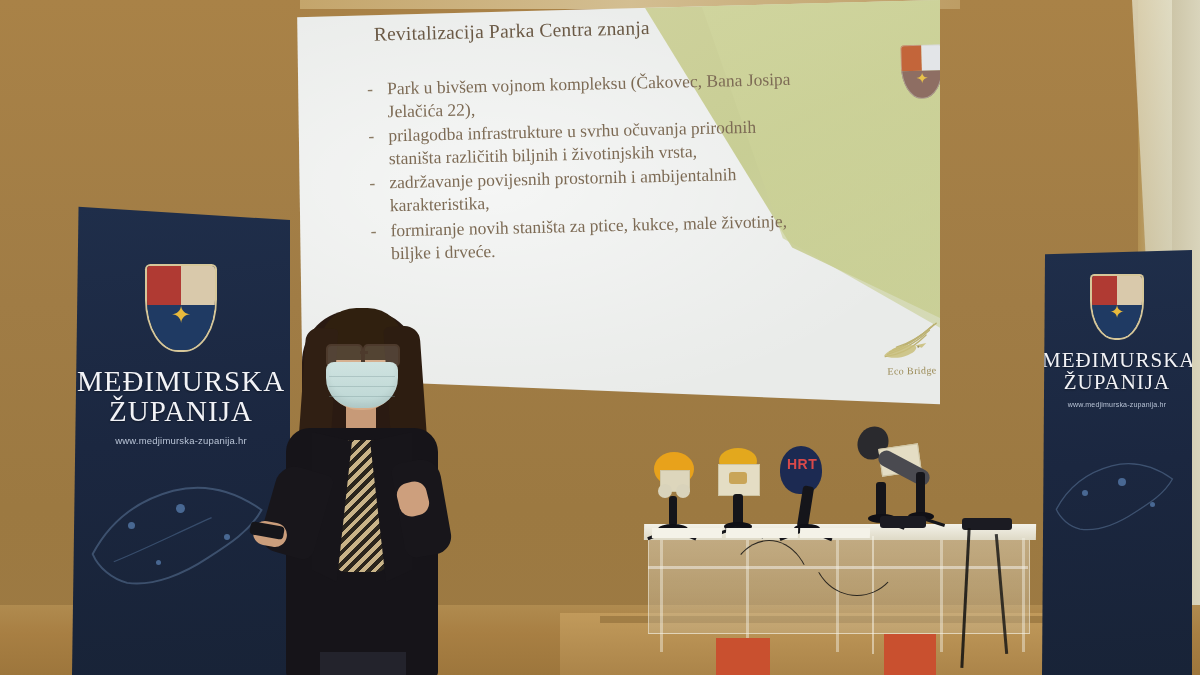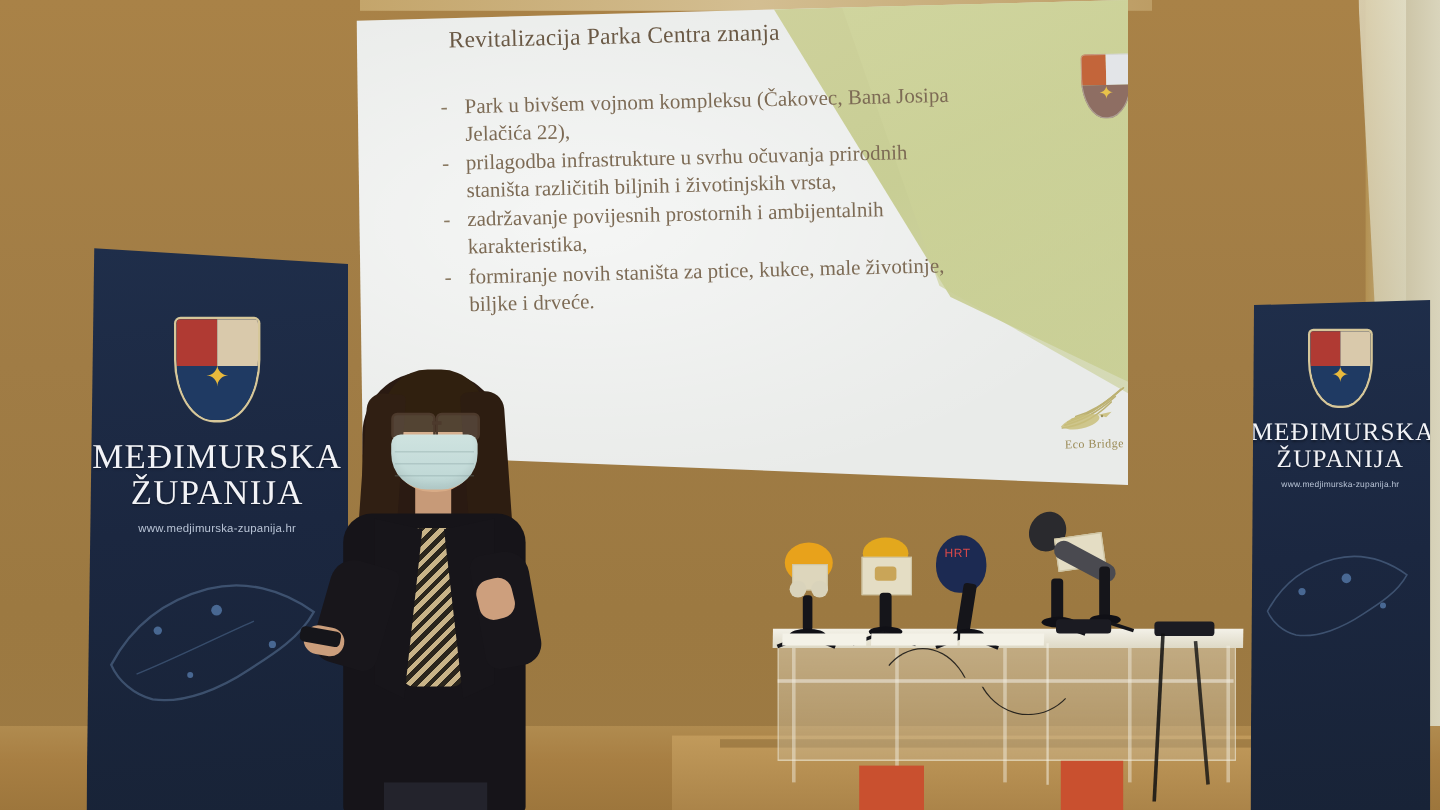--- a/index.html
+++ b/index.html
@@ -357,21 +357,21 @@
     <div class="flag" style="left:6px;top:16px;width:40px;height:30px;"></div>
     <div class="head" style="left:17px;top:24px;width:18px;height:12px;background:#c9a558;border-radius:3px;"></div>
     <div class="stem" style="left:21px;top:46px;width:10px;height:32px;"></div>
     <div class="base" style="left:12px;top:74px;width:28px;height:9px;border-radius:50%;"></div>
     <div class="tripod" style="left:25px;top:78px;width:28px;transform:rotate(20deg);"></div>
     <div class="tripod" style="left:25px;top:78px;width:28px;transform:rotate(160deg);"></div>
   </div>
 
   <div class="mic" style="left:776px;top:446px;width:56px;height:102px;">
     <div class="head" style="left:4px;top:0;width:42px;height:48px;background:#1c2a52;border-radius:50% 50% 46% 46%;"></div>
-    <div style="position:absolute;left:11px;top:10px;font-size:10px;font-weight:normal;color:#d8494a;letter-spacing:.5px;">HRT</div>
+    <div style="position:absolute;left:11px;top:10px;font-size:14px;font-weight:bold;color:#d8494a;letter-spacing:.5px;">HRT</div>
     <div class="stem" style="left:24px;top:40px;width:11px;height:42px;transform:rotate(9deg);"></div>
     <div class="base" style="left:18px;top:78px;width:26px;height:9px;border-radius:50%;"></div>
     <div class="tripod" style="left:30px;top:82px;width:28px;transform:rotate(22deg);"></div>
     <div class="tripod" style="left:30px;top:82px;width:28px;transform:rotate(158deg);"></div>
   </div>
 
   <div class="mic" style="left:852px;top:424px;width:96px;height:120px;">
     <div class="head" style="left:6px;top:2px;width:30px;height:34px;background:#2a2a2e;border-radius:50%;transform:rotate(30deg);"></div>
     <div class="flag" style="left:28px;top:22px;width:38px;height:26px;transform:rotate(-8deg);"></div>
     <div class="stem" style="left:24px;top:36px;width:56px;height:16px;border-radius:8px;background:#4a4a50;transform:rotate(28deg);"></div>

